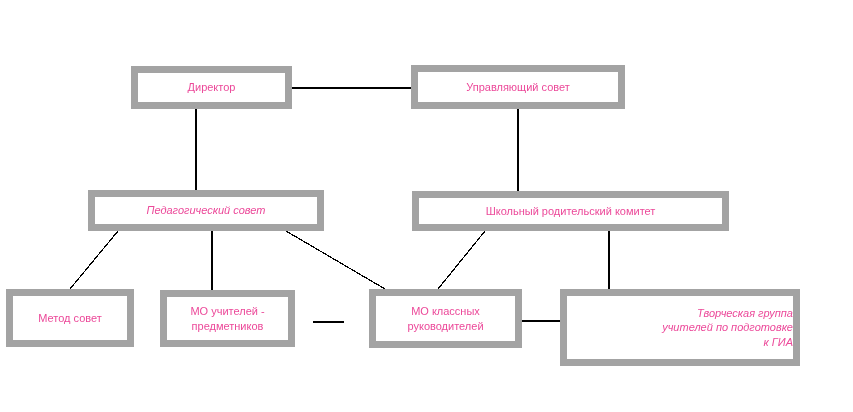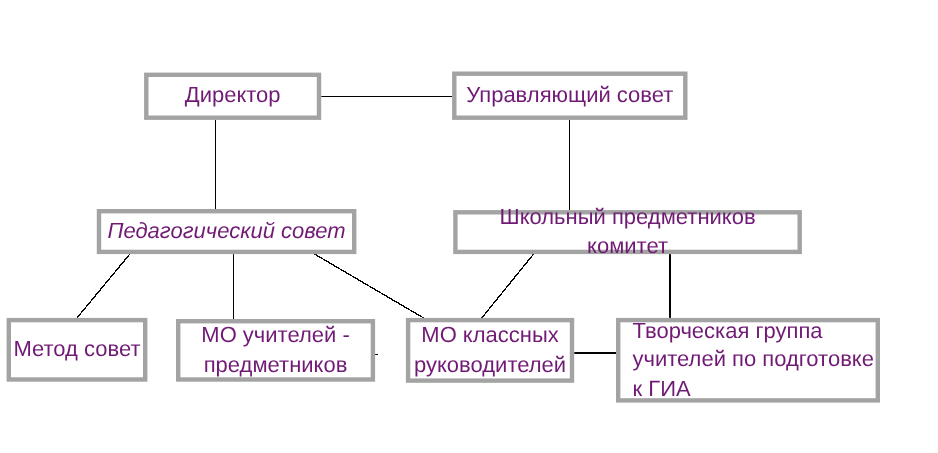--- a/index.html
+++ b/index.html
@@ -18,37 +18,37 @@
   #chart-svg {
     position: absolute;
     left: 0;
     top: 0;
     width: 853px;
     height: 412px;
   }
   .node-box {
     position: absolute;
     box-sizing: border-box;
-    border: 4px solid #a3a3a3;
+    border: 7px solid #a3a3a3;
     background: #ffffff;
     display: flex;
     align-items: center;
-    color: #701a75;
+    color: #ec4899;
     font-family: "Liberation Sans", sans-serif;
-    font-size: 20px;
+    font-size: 11px;
     line-height: 1.32;
     z-index: 3;
   }
   .node-box .node-label {
     display: block;
     width: 100%;
     white-space: pre-line;
   }
   .align-center .node-label { text-align: center; }
-  .align-left .node-label { text-align: left; padding-left: 11px; }
+  .align-left .node-label { text-align: right; padding-left: 11px; font-style: italic; }
 </style>
 </head>
 <body>
 
 <div id="page">
 
   <svg id="chart-svg" viewBox="0 0 853 412" xmlns="http://www.w3.org/2000/svg">
       <line x1="292" y1="88" x2="411" y2="88" stroke="#000000" stroke-width="1.2" shape-rendering="crispEdges"></line>
       <line x1="196" y1="109" x2="196" y2="190" stroke="#000000" stroke-width="1.2" shape-rendering="crispEdges"></line>
       <line x1="518" y1="109" x2="518" y2="191" stroke="#000000" stroke-width="1.2" shape-rendering="crispEdges"></line>
@@ -65,26 +65,26 @@
       <div class="node-box align-center" style="left: 131px; top: 66px; width: 161px; height: 43px;">
         <span class="node-label">Директор</span>
       </div>
       <div class="node-box align-center" style="left: 411px; top: 65px; width: 214px; height: 44px; justify-content: flex-end;">
         <span class="node-label">Управляющий совет</span>
       </div>
       <div class="node-box align-center" style="left: 88px; top: 190px; width: 236px; height: 41px; font-style: italic;">
         <span class="node-label">Педагогический совет</span>
       </div>
       <div class="node-box align-center" style="left: 412px; top: 191px; width: 317px; height: 40px;">
-        <span class="node-label">Школьный предметников комитет</span>
+        <span class="node-label">Школьный родительский комитет</span>
       </div>
       <div class="node-box align-center" style="left: 6px; top: 289px; width: 128px; height: 58px; justify-content: flex-end;">
         <span class="node-label">Метод совет</span>
       </div>
-      <div class="node-box align-center" style="left: 160px; top: 290px; width: 181px; height: 57px;">
+      <div class="node-box align-center" style="left: 160px; top: 290px; width: 135px; height: 57px;">
         <span class="node-label">МО учителей -
 предметников</span>
       </div>
       <div class="node-box align-center" style="left: 344px; top: 289px; width: 153px; height: 59px; margin-left: 25px;">
         <span class="node-label">МО классных
 руководителей</span>
       </div>
       <div class="node-box align-left" style="left: 560px; top: 289px; width: 240px; height: 77px;">
         <span class="node-label">Творческая группа
 учителей по подготовке

